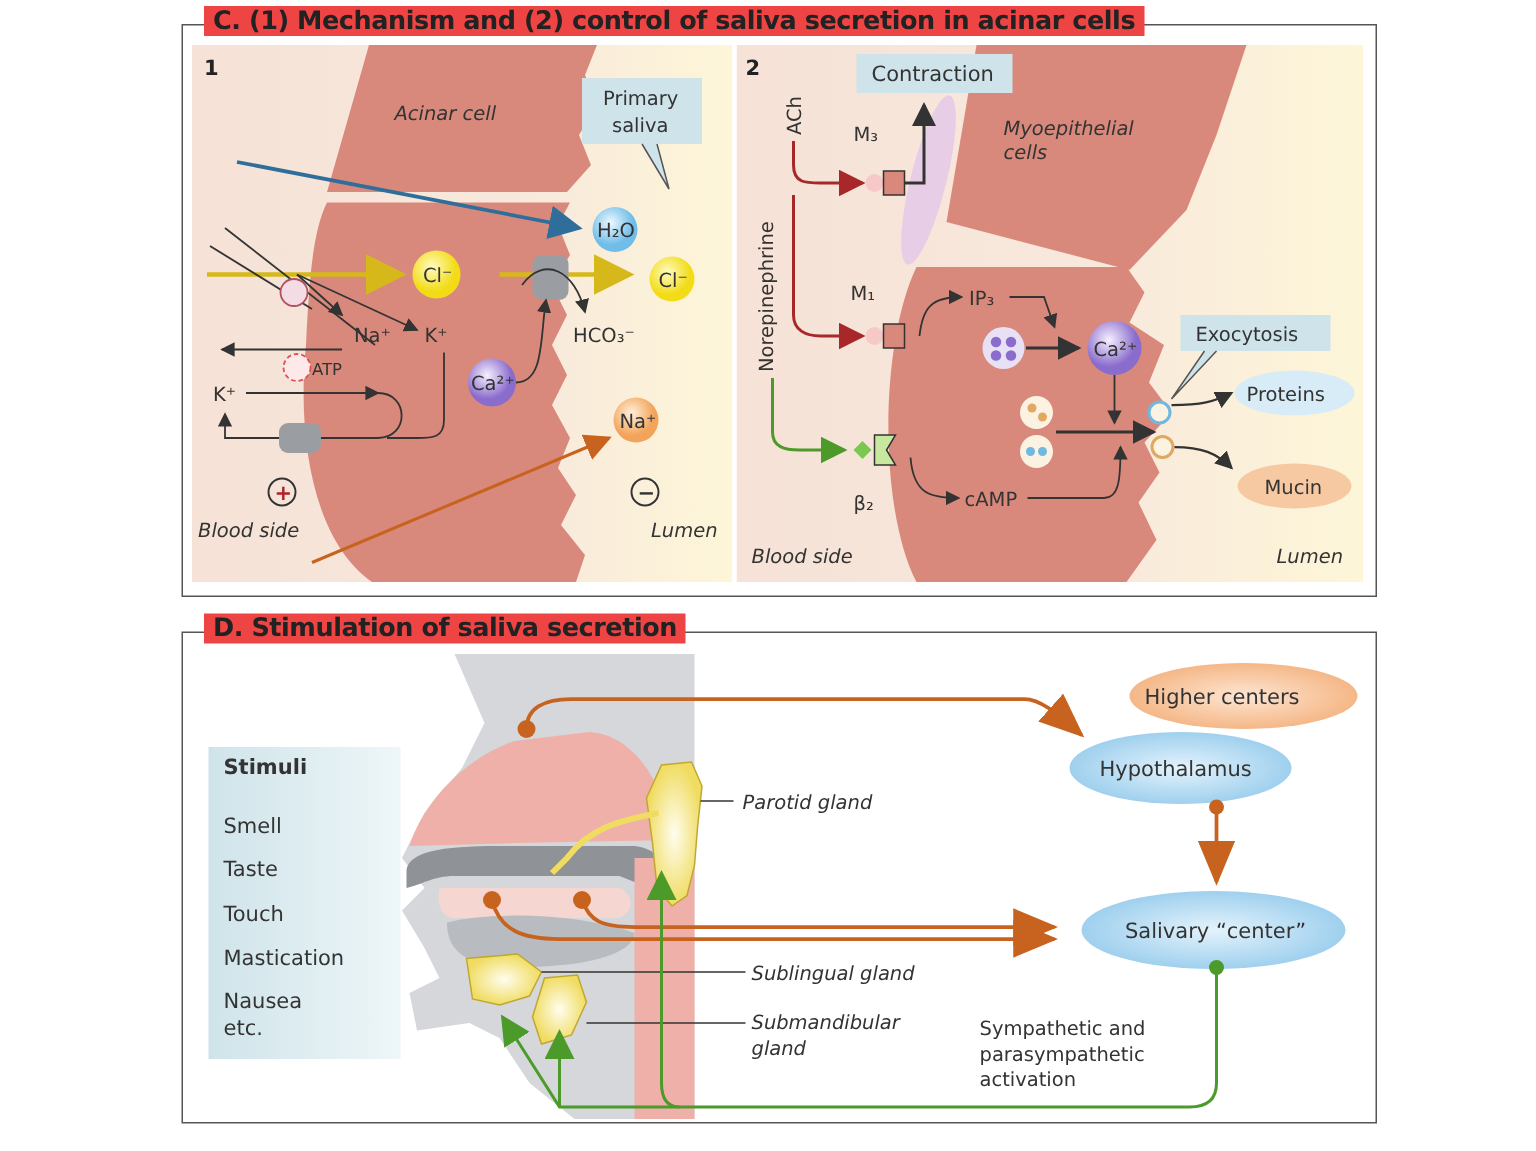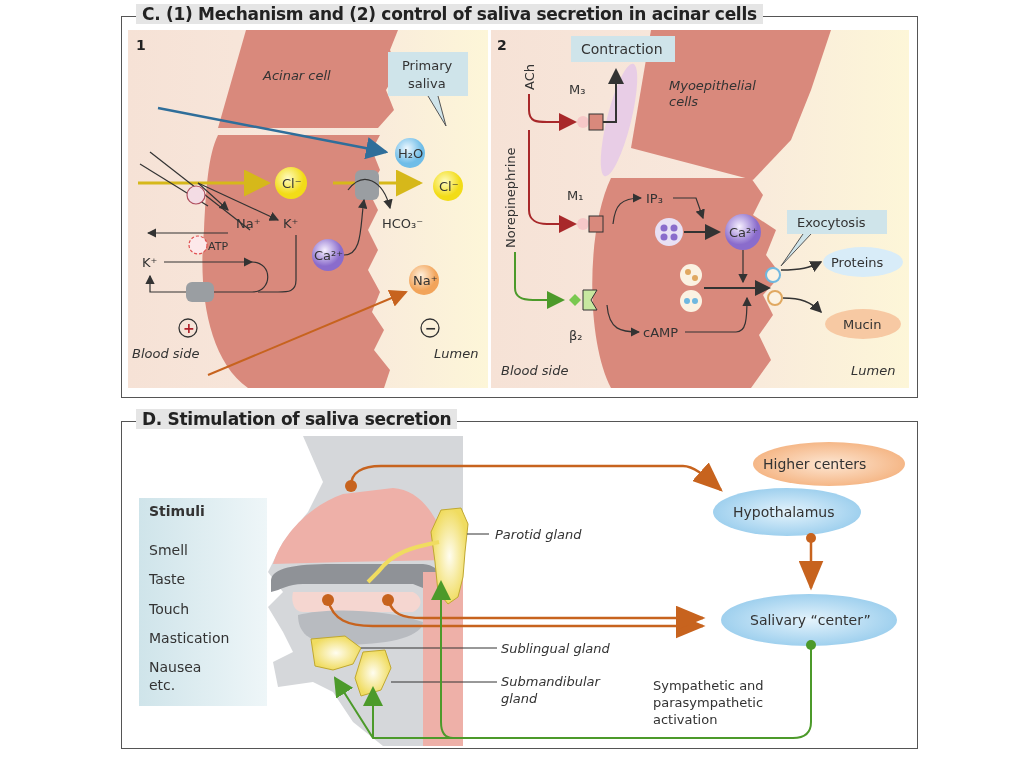--- a/index.html
+++ b/index.html
@@ -1,19 +1,19 @@
 <!DOCTYPE html>
 <html><head>
 <meta charset="utf-8">
 <style>
   html,body{margin:0;padding:0;background:#ffffff;}
   body{width:1024px;height:767px;position:relative;overflow:hidden;font-family:"DejaVu Sans",sans-serif;}
   .abs{position:absolute;}
   .frame{position:absolute;border:1.5px solid #555;}
-  .sec-title{position:absolute;background:#e5e5e5;padding:0 6px;font-weight:bold;font-size:17px;color:#222;white-space:nowrap;font-family:"DejaVu Sans",sans-serif;letter-spacing:-0.3px;}
+  .sec-title{position:absolute;background:#ef4444;padding:0 6px;font-weight:bold;font-size:17px;color:#222;white-space:nowrap;font-family:"DejaVu Sans",sans-serif;letter-spacing:-0.3px;}
   svg text{font-family:"DejaVu Sans",sans-serif;}
   .lbl{font-size:13px;fill:#333;}
   .ital{font-style:italic;font-size:13px;fill:#333;}
   .big{font-size:14px;fill:#333;}
 </style>
 </head>
 <body>
 
 <div class="frame" style="left:121px;top:16px;width:795px;height:380px;"></div>
 <div class="sec-title" style="left:136px;top:4px;">C.  (1) Mechanism and (2) control of saliva secretion in acinar cells</div>

